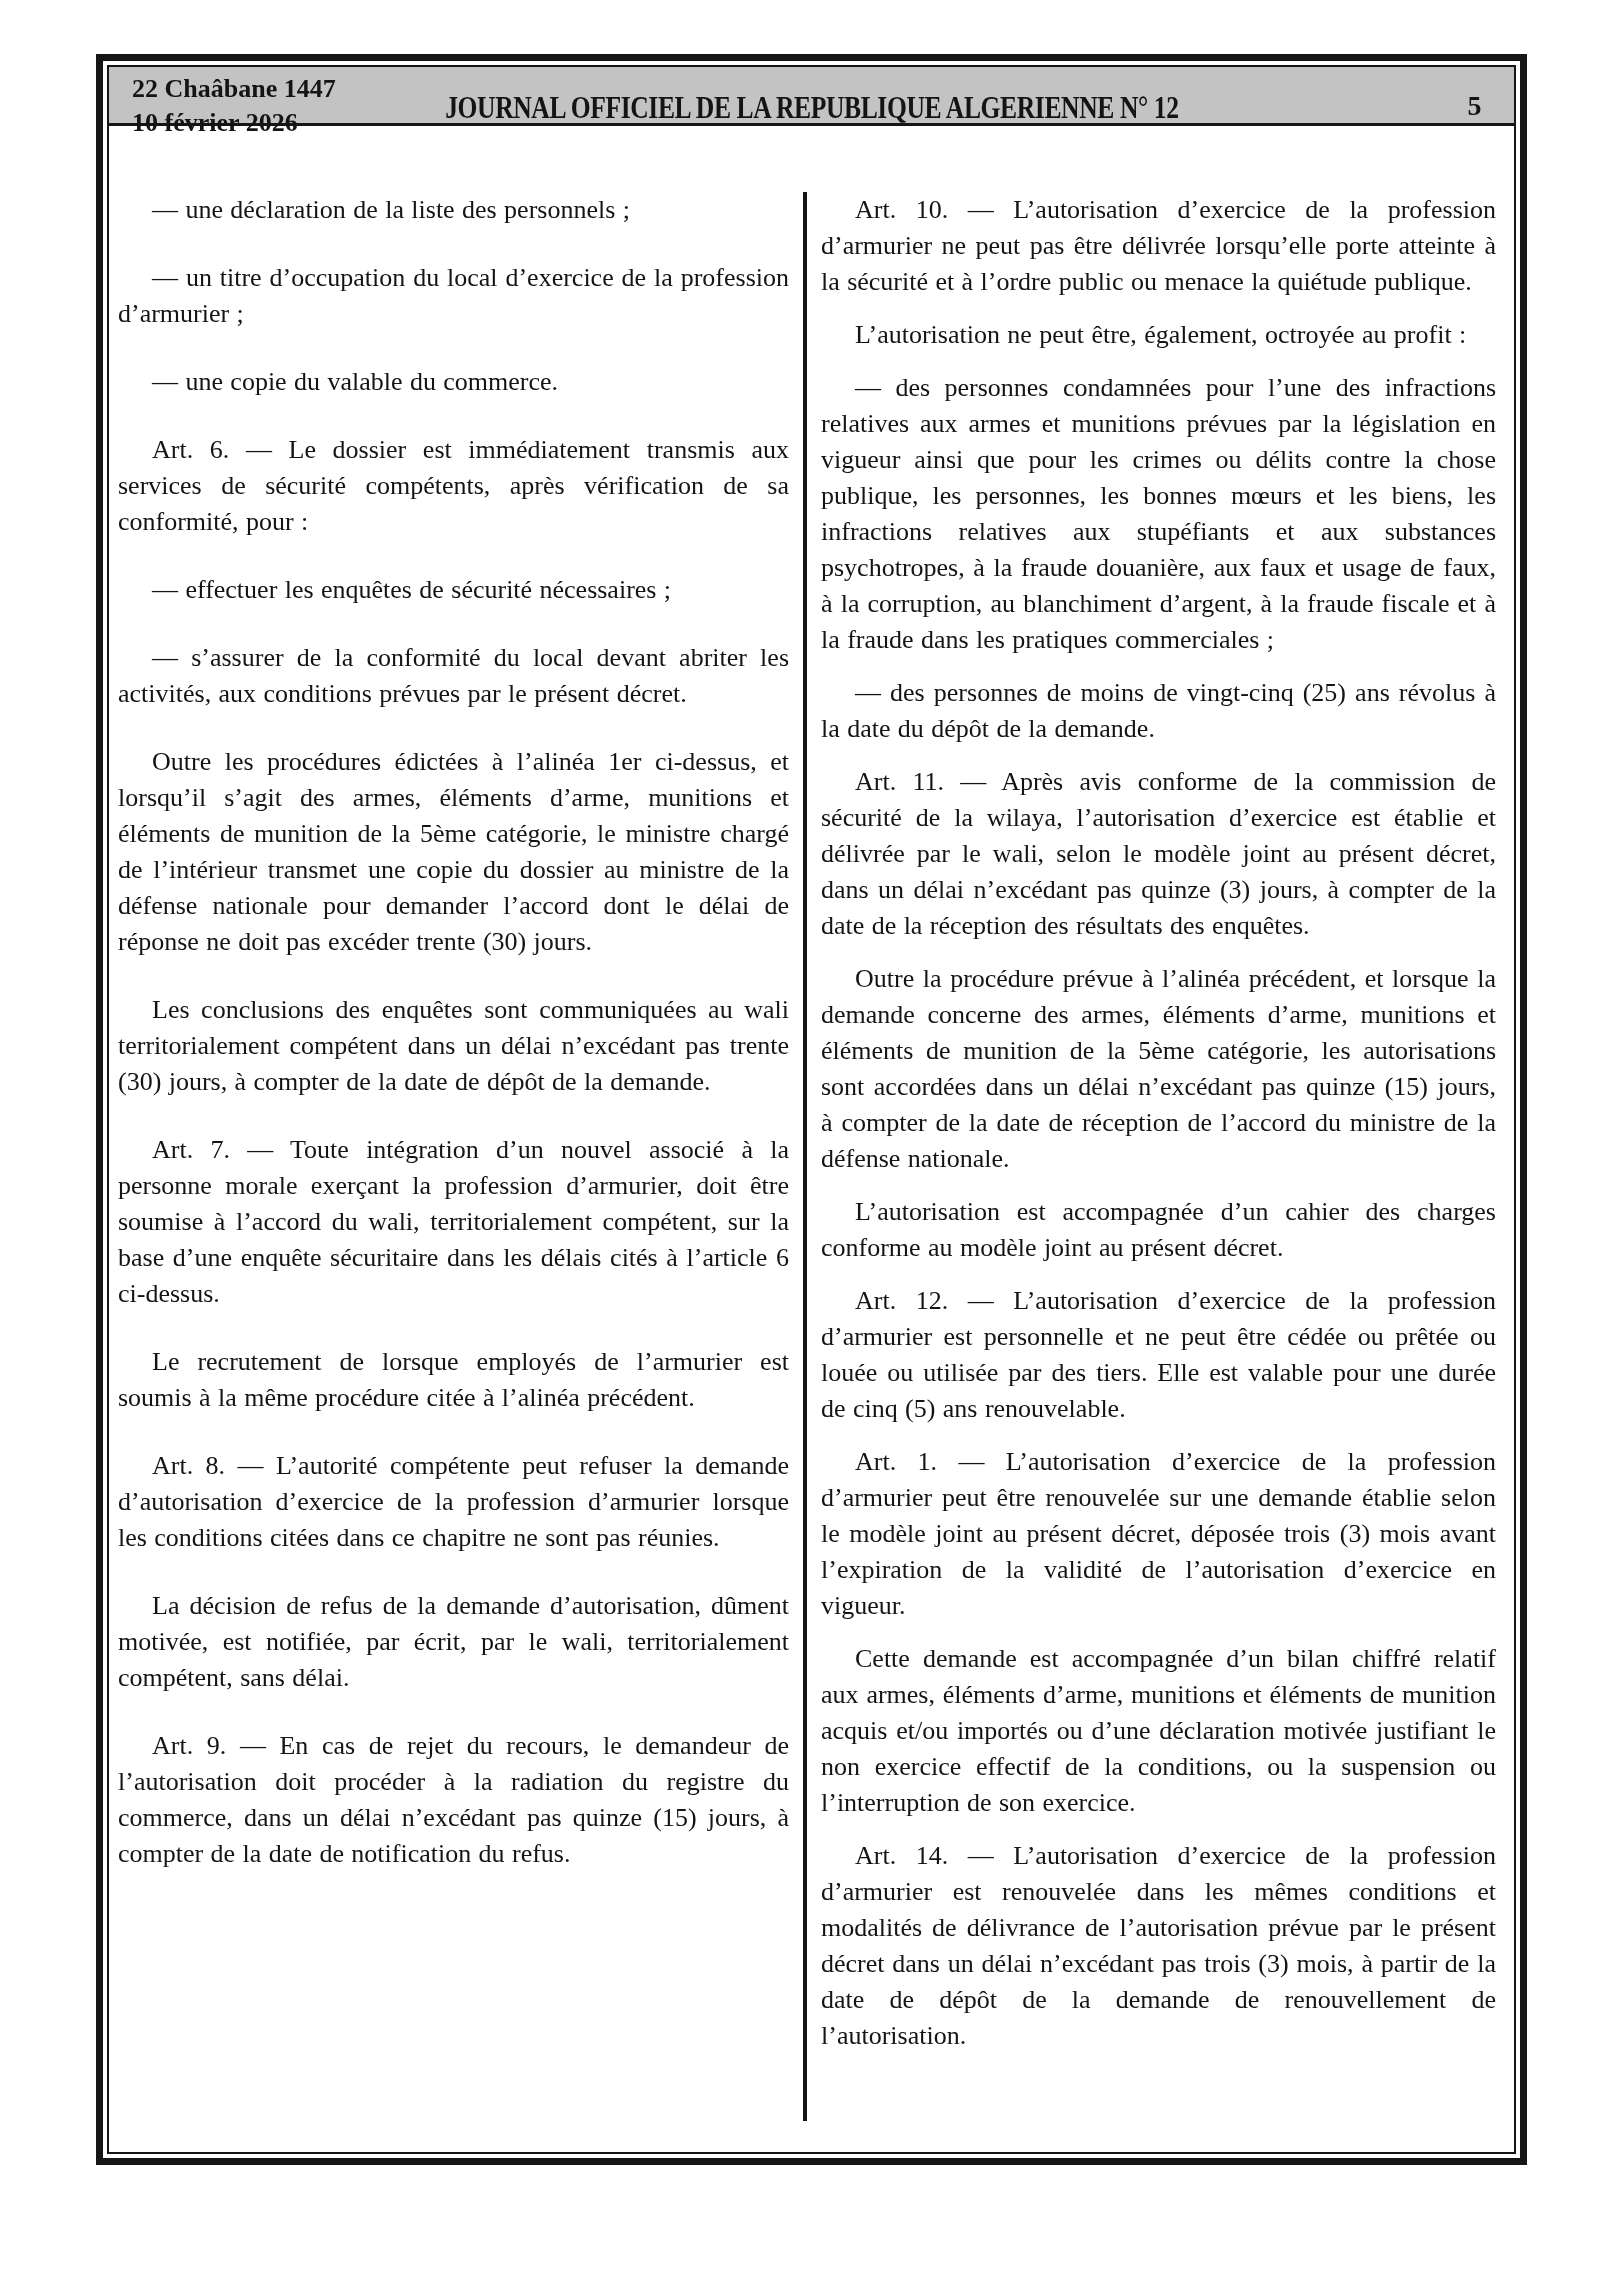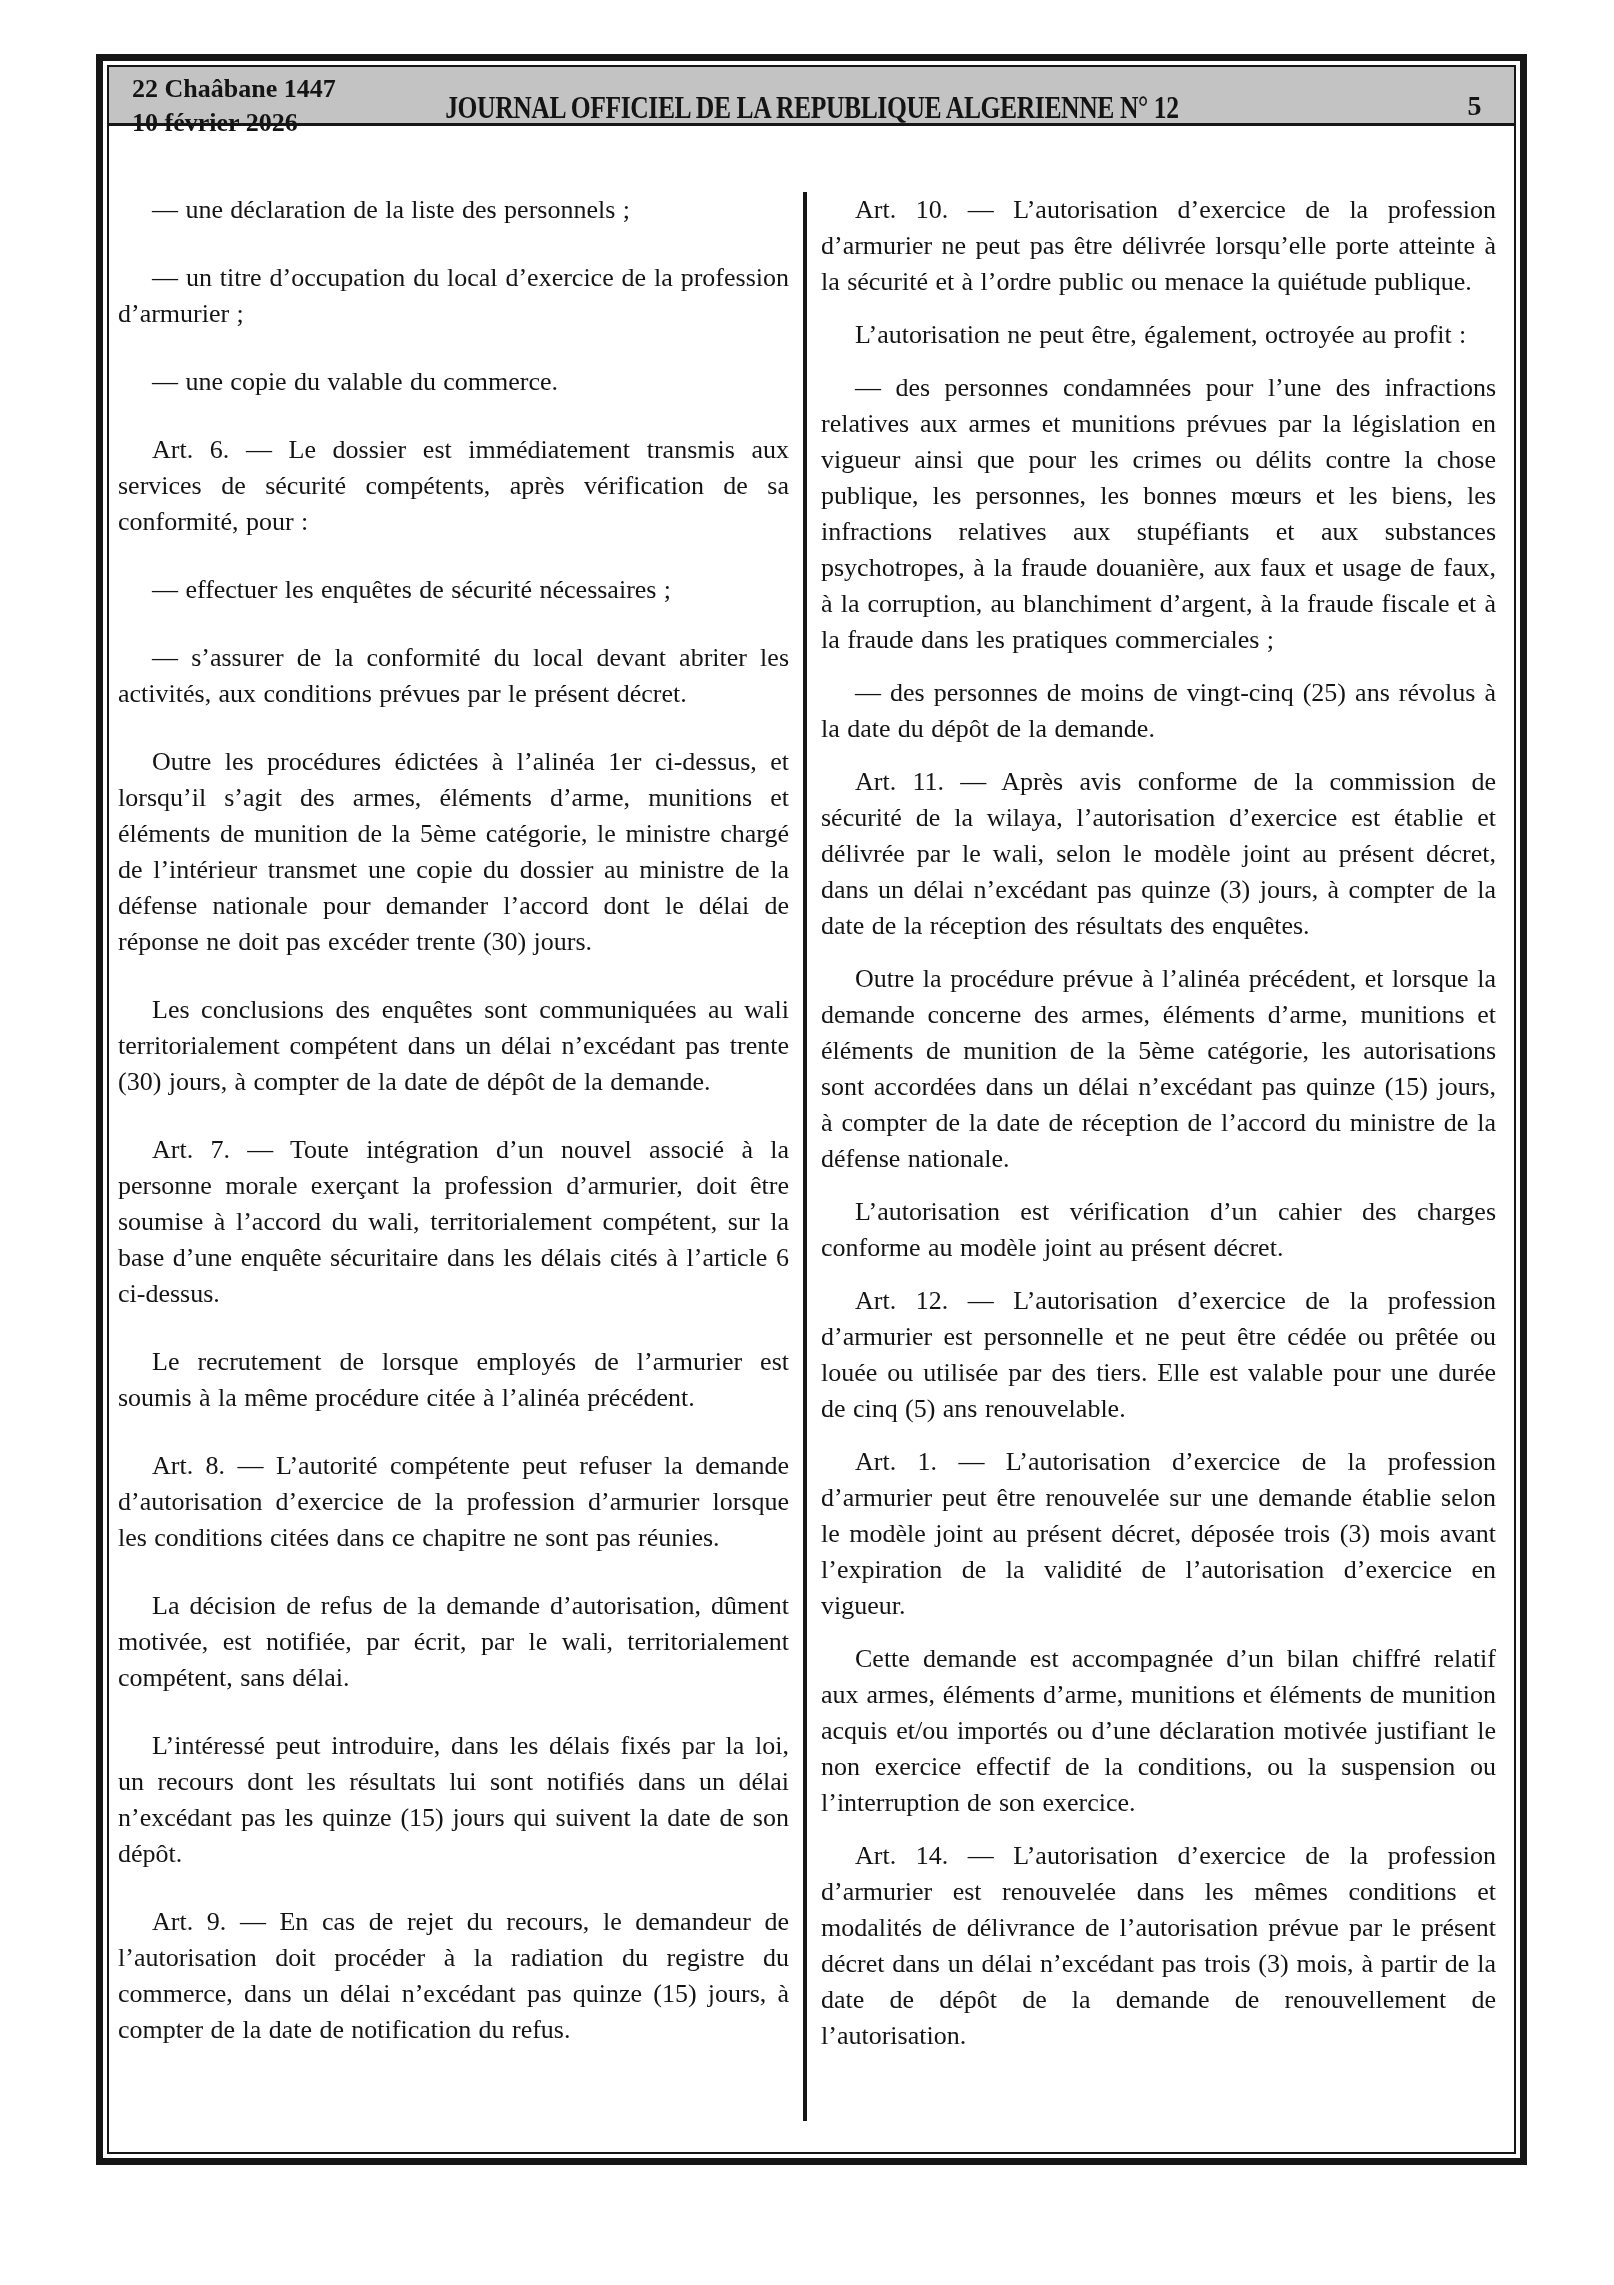--- a/index.html
+++ b/index.html
@@ -75,29 +75,28 @@
     <p class="para">— une copie du valable du commerce.</p>
     <p class="para">Art. 6. — Le dossier est immédiatement transmis aux services de sécurité compétents, après vérification de sa conformité, pour&nbsp;:</p>
     <p class="para">— effectuer les enquêtes de sécurité nécessaires&nbsp;;</p>
     <p class="para">— s’assurer de la conformité du local devant abriter les activités, aux conditions prévues par le présent décret.</p>
     <p class="para">Outre les procédures édictées à l’alinéa 1er ci-dessus, et lorsqu’il s’agit des armes, éléments d’arme, munitions et éléments de munition de la 5ème catégorie, le ministre chargé de l’intérieur transmet une copie du dossier au ministre de la défense nationale pour demander l’accord dont le délai de réponse ne doit pas excéder trente (30) jours.</p>
     <p class="para">Les conclusions des enquêtes sont communiquées au wali territorialement compétent dans un délai n’excédant pas trente (30) jours, à compter de la date de dépôt de la demande.</p>
     <p class="para">Art. 7. — Toute intégration d’un nouvel associé à la personne morale exerçant la profession d’armurier, doit être soumise à l’accord du wali, territorialement compétent, sur la base d’une enquête sécuritaire dans les délais cités à l’article 6 ci-dessus.</p>
     <p class="para">Le recrutement de lorsque employés de l’armurier est soumis à la même procédure citée à l’alinéa précédent.</p>
     <p class="para">Art. 8. — L’autorité compétente peut refuser la demande d’autorisation d’exercice de la profession d’armurier lorsque les conditions citées dans ce chapitre ne sont pas réunies.</p>
     <p class="para">La décision de refus de la demande d’autorisation, dûment motivée, est notifiée, par écrit, par le wali, territorialement compétent, sans délai.</p>
-    <p class="para">L’intéressé peut introduire, dans les délais fixés par la loi, un recours dont les résultats lui sont notifiés dans un délai n’excédant pas les quinze (15) jours qui suivent la date de son dépôt.</p>
     <p class="para">Art. 9. — En cas de rejet du recours, le demandeur de l’autorisation doit procéder à la radiation du registre du commerce, dans un délai n’excédant pas quinze (15) jours, à compter de la date de notification du refus.</p>
   </div>
 <div class="column col-right">
     <p class="para">Art. 10. — L’autorisation d’exercice de la profession d’armurier ne peut pas être délivrée lorsqu’elle porte atteinte à la sécurité et à l’ordre public ou menace la quiétude publique.</p>
     <p class="para">L’autorisation ne peut être, également, octroyée au profit&nbsp;:</p>
     <p class="para">— des personnes condamnées pour l’une des infractions relatives aux armes et munitions prévues par la législation en vigueur ainsi que pour les crimes ou délits contre la chose publique, les personnes, les bonnes mœurs et les biens, les infractions relatives aux stupéfiants et aux substances psychotropes, à la fraude douanière, aux faux et usage de faux, à la corruption, au blanchiment d’argent, à la fraude fiscale et à la fraude dans les pratiques commerciales&nbsp;;</p>
     <p class="para">— des personnes de moins de vingt-cinq (25) ans révolus à la date du dépôt de la demande.</p>
     <p class="para">Art. 11. — Après avis conforme de la commission de sécurité de la wilaya, l’autorisation d’exercice est  établie et délivrée par le wali, selon le modèle joint au présent décret, dans un délai n’excédant pas quinze (3) jours, à compter de la date de la réception des résultats des enquêtes.</p>
     <p class="para">Outre la procédure prévue à l’alinéa précédent, et lorsque la demande concerne des armes, éléments d’arme, munitions et éléments de munition de la 5ème catégorie, les autorisations sont accordées dans un délai n’excédant pas quinze (15) jours, à compter de la date de réception de l’accord du ministre de la défense nationale.</p>
-    <p class="para">L’autorisation est vérification d’un cahier des charges conforme au modèle joint au présent décret.</p>
+    <p class="para">L’autorisation est accompagnée d’un cahier des charges conforme au modèle joint au présent décret.</p>
     <p class="para">Art. 12. — L’autorisation d’exercice de la profession d’armurier est personnelle et ne peut être cédée ou prêtée ou louée ou utilisée par des tiers. Elle est valable pour une  durée de cinq (5) ans renouvelable.</p>
     <p class="para">Art. 1. — L’autorisation d’exercice de la profession d’armurier peut être renouvelée sur  une demande établie selon le modèle joint au présent décret,  déposée trois (3) mois avant l’expiration de la validité de l’autorisation d’exercice en vigueur.</p>
     <p class="para">Cette demande est accompagnée d’un bilan chiffré relatif aux armes, éléments d’arme, munitions et éléments de munition acquis et/ou importés ou d’une déclaration motivée justifiant le non exercice effectif de la conditions, ou la suspension ou l’interruption de son exercice.</p>
     <p class="para">Art. 14. — L’autorisation d’exercice de la profession d’armurier est renouvelée dans les mêmes conditions et modalités de délivrance de l’autorisation prévue par le présent décret dans un délai n’excédant pas trois (3) mois, à partir de la date de dépôt de la demande de renouvellement de l’autorisation.</p>
   </div>
 
 
 </body></html>

